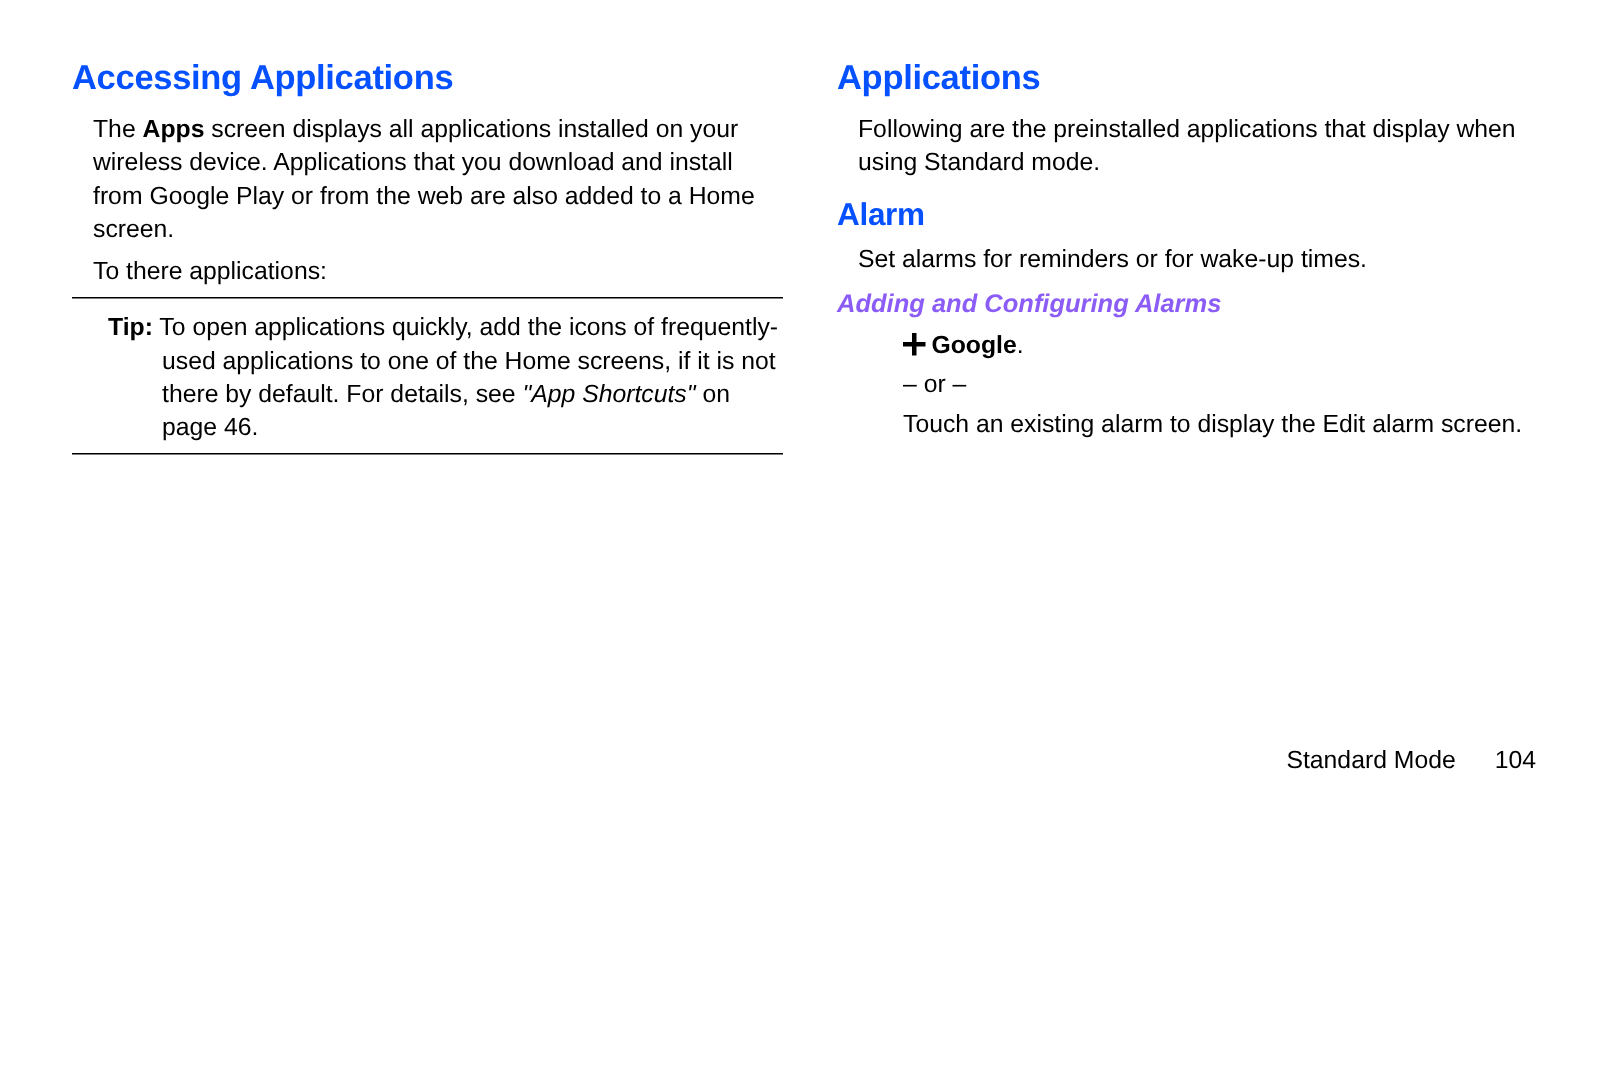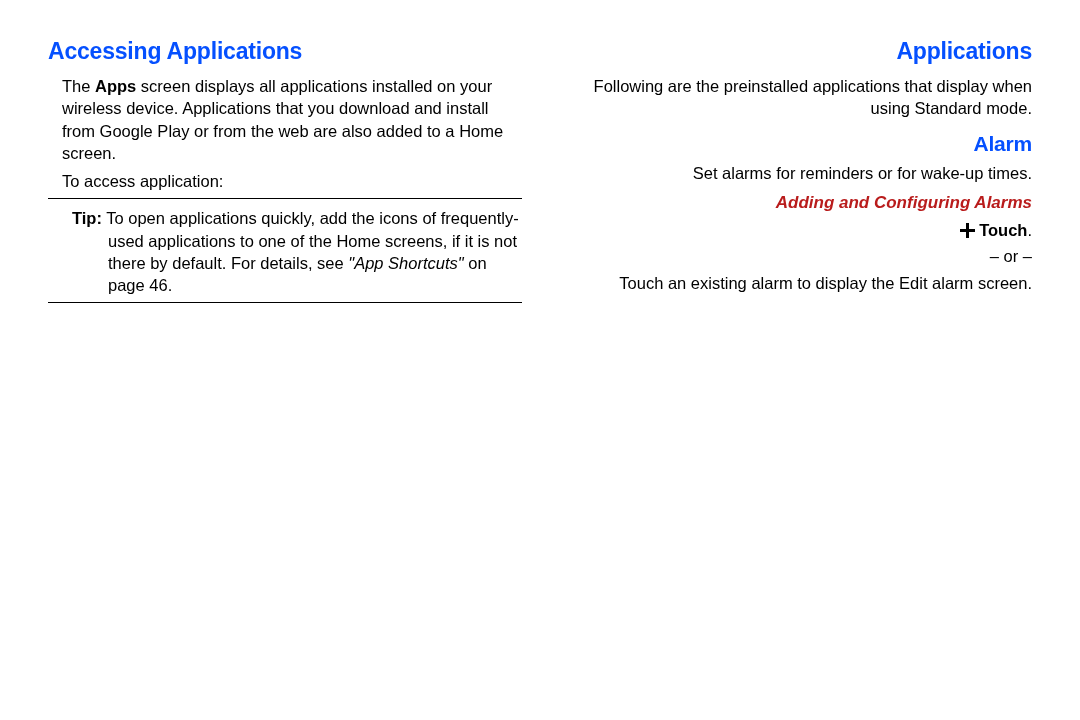--- a/index.html
+++ b/index.html
@@ -24,21 +24,20 @@
     display: flex;
   }
   .col {
     flex: 1;
   }
   .col-left {
     padding-right: 18px;
   }
   .col-right {
     padding-left: 18px;
-    text-align: right;
   }
   .h1 {
     font-family: Arial, Helvetica, sans-serif;
     font-weight: 900;
     font-size: 23px;
     color: #0550ff;
     margin: 0 0 8px 0;
     letter-spacing: -0.2px;
   }
   .h2 {
@@ -47,21 +46,21 @@
     font-size: 21px;
     color: #0550ff;
     margin: 10px 0 4px 0;
     letter-spacing: -0.2px;
   }
   .h3 {
     font-family: Arial, Helvetica, sans-serif;
     font-weight: 900;
     font-style: italic;
     font-size: 17px;
-    color: #b91c1c;
+    color: #8b5cf6;
     margin: 8px 0 4px 0;
   }
   p {
     margin: 0 0 6px 0;
   }
   .body-indent {
     padding-left: 14px;
   }
   .bold { font-weight: bold; }
   .italic { font-style: italic; }
@@ -170,39 +169,42 @@
 <body>
 
 <div class="page">
   <div class="cols">
 
     <div class="col col-left">
       <div class="h1">Accessing Applications</div>
       <p class="body-indent">
         <span>The </span><span class="bold">Apps</span><span> screen displays all applications installed on your wireless device. Applications that you download and install from Google Play or from the web are also added to a Home screen.</span>
       </p>
-      <p class="body-indent">To access application:</p>
+      <p class="body-indent">To there applications:</p>
       <hr class="hr">
       <p class="tip-block">
         <span class="bold">Tip:</span><span> To open applications quickly, add the icons of frequently-used applications to one of the Home screens, if it is not there by default. For details, see </span><span class="italic">"App Shortcuts"</span><span> on page 46.</span>
       </p>
       <hr class="hr">
     </div>
 
     <div class="col col-right">
       <div class="h1">Applications</div>
       <p class="body-indent">Following are the preinstalled applications that display when using Standard mode.</p>
       <div class="h2">Alarm</div>
       <p class="body-indent">Set alarms for reminders or for wake-up times.</p>
       <div class="h3">Adding and Configuring Alarms</div>
 
       <div class="num-list">
         <div class="sub-indent">
-          <span class="plus-icon"></span><span class="bold">Touch</span><span>.</span>
+          <span class="plus-icon"></span><span class="bold">Google</span><span>.</span>
         </div>
         <div class="sub-indent">– or –</div>
         <div class="sub-indent">Touch an existing alarm to display the Edit alarm screen.</div>
       </div>
     </div>
 
   </div>
 
+  <div class="footer">
+    <span>Standard Mode</span><span class="pn">104</span>
+  </div>
 </div>
 
 </body></html>

